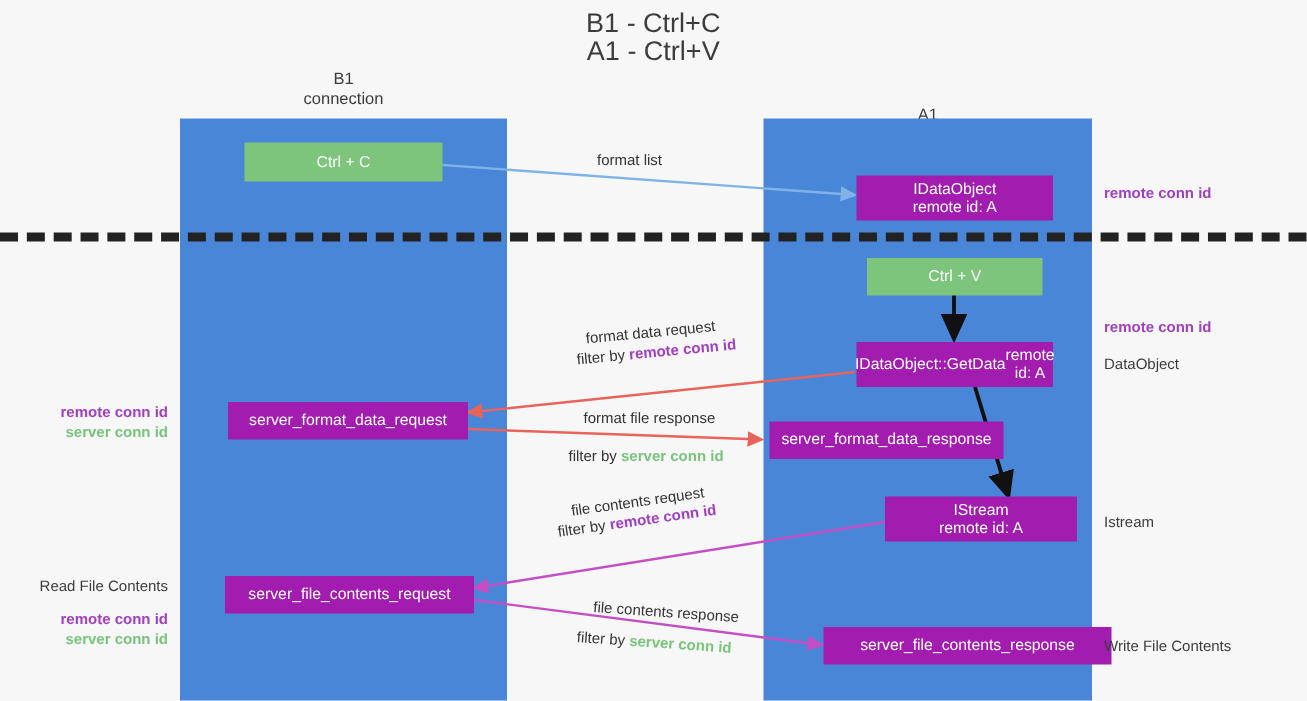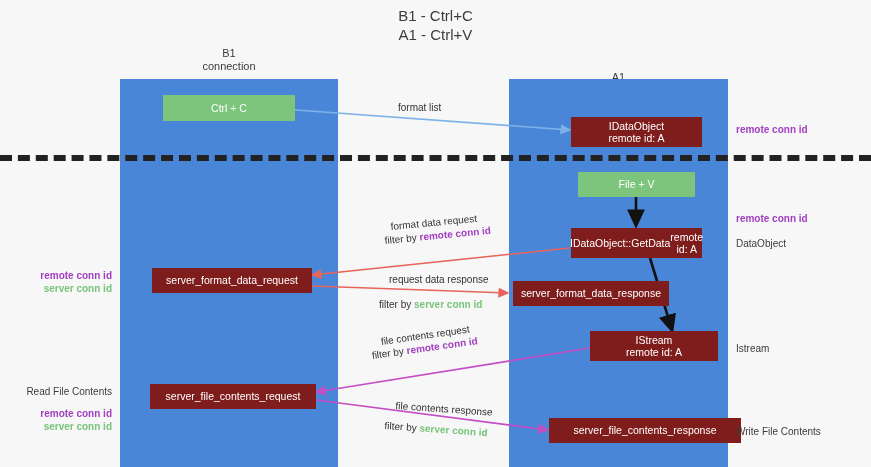--- a/index.html
+++ b/index.html
@@ -10,36 +10,36 @@
     overflow:hidden;
     position:relative;
   }
   #stage{position:absolute;left:0;top:0;width:871px;height:467px;}
   .col{position:absolute;background:#4a86d8;}
   #col-b1{left:120px;top:79px;width:218px;height:388px;}
   #col-a1{left:509px;top:79px;width:219px;height:388px;}
 
   .title{
     position:absolute;left:0;top:6px;width:871px;text-align:center;
-    font-size:15px;color:#3c3c3c;line-height:19px;
+    font-size:18px;color:#3c3c3c;line-height:19px;
   }
   .colhead{
     position:absolute;text-align:center;font-size:11px;color:#3c3c3c;
     line-height:13px;
   }
   #head-b1{left:120px;top:47px;width:218px;}
   #head-a1{left:509px;top:47px;width:219px;margin-top:24px;}
 
   .node{
     position:absolute;box-sizing:border-box;
     display:flex;align-items:center;justify-content:center;
     text-align:center;color:#ffffff;font-size:10.5px;line-height:12.5px;
   }
   .green{background:#7dc47d;}
-  .orange{background:#7f1d1d;}
+  .orange{background:#a21caf;}
 
   .sidelabel{
     position:absolute;font-size:10px;color:#3c3c3c;line-height:13px;
   }
   .purple{color:#a23ec0;font-weight:bold;}
   .greenlab{color:#77c47a;font-weight:bold;}
   .leftlab{position:absolute;font-size:10px;line-height:13px;text-align:right;}
 
   .arrlabel{
     position:absolute;font-size:10px;color:#333;line-height:14px;
@@ -110,21 +110,21 @@
 
   <div class="node orange" style="left:152px;top:268px;width:160px;height:25px;">server_format_data_request</div>
 
   <div class="node orange" style="left:150px;top:384px;width:166px;height:25px;">server_file_contents_request</div>
 
   <div class="node orange" style="left:571px;top:117px;width:131px;height:30px;flex-direction:column;">
     <span>IDataObject</span>
     <span>remote id: A</span>
   </div>
 
-  <div class="node green" style="left:578px;top:172px;width:117px;height:25px;">File + V</div>
+  <div class="node green" style="left:578px;top:172px;width:117px;height:25px;">Ctrl + V</div>
 
   <div class="node orange" style="left:571px;top:228px;width:131px;height:30px;flex-direction:row;">
     <span>IDataObject::GetData</span>
     <span>remote id: A</span>
   </div>
 
   <div class="node orange" style="left:513px;top:281px;width:156px;height:25px;">server_format_data_response</div>
 
   <div class="node orange" style="left:590px;top:331px;width:128px;height:30px;flex-direction:column;">
     <span>IStream</span>
@@ -133,21 +133,21 @@
 
   <div class="node orange" style="left:549px;top:418px;width:192px;height:25px;">server_file_contents_response</div>
 
   <div class="arrlabel" style="left:398px;top:101px;">format list</div>
 
   <div class="arrlabel" style="left:390px;top:220px;transform:rotate(-5.5deg);transform-origin:left top;">format data request</div>
   <div class="arrlabel" style="left:384px;top:234px;transform:rotate(-5.5deg);transform-origin:left top;">
     <span>filter by </span><span class="purple">remote conn id</span>
   </div>
 
-  <div class="arrlabel" style="left:389px;top:273px;">request data response</div>
+  <div class="arrlabel" style="left:389px;top:273px;">format file response</div>
   <div class="arrlabel" style="left:379px;top:298px;">
     <span>filter by </span><span class="greenlab">server conn id</span>
   </div>
 
   <div class="arrlabel" style="left:380px;top:335px;transform:rotate(-8deg);transform-origin:left top;">file contents request</div>
   <div class="arrlabel" style="left:371px;top:349px;transform:rotate(-8deg);transform-origin:left top;">
     <span>filter by </span><span class="purple">remote conn id</span>
   </div>
 
   <div class="arrlabel" style="left:396px;top:399px;transform:rotate(4deg);transform-origin:left top;">file contents response</div>

